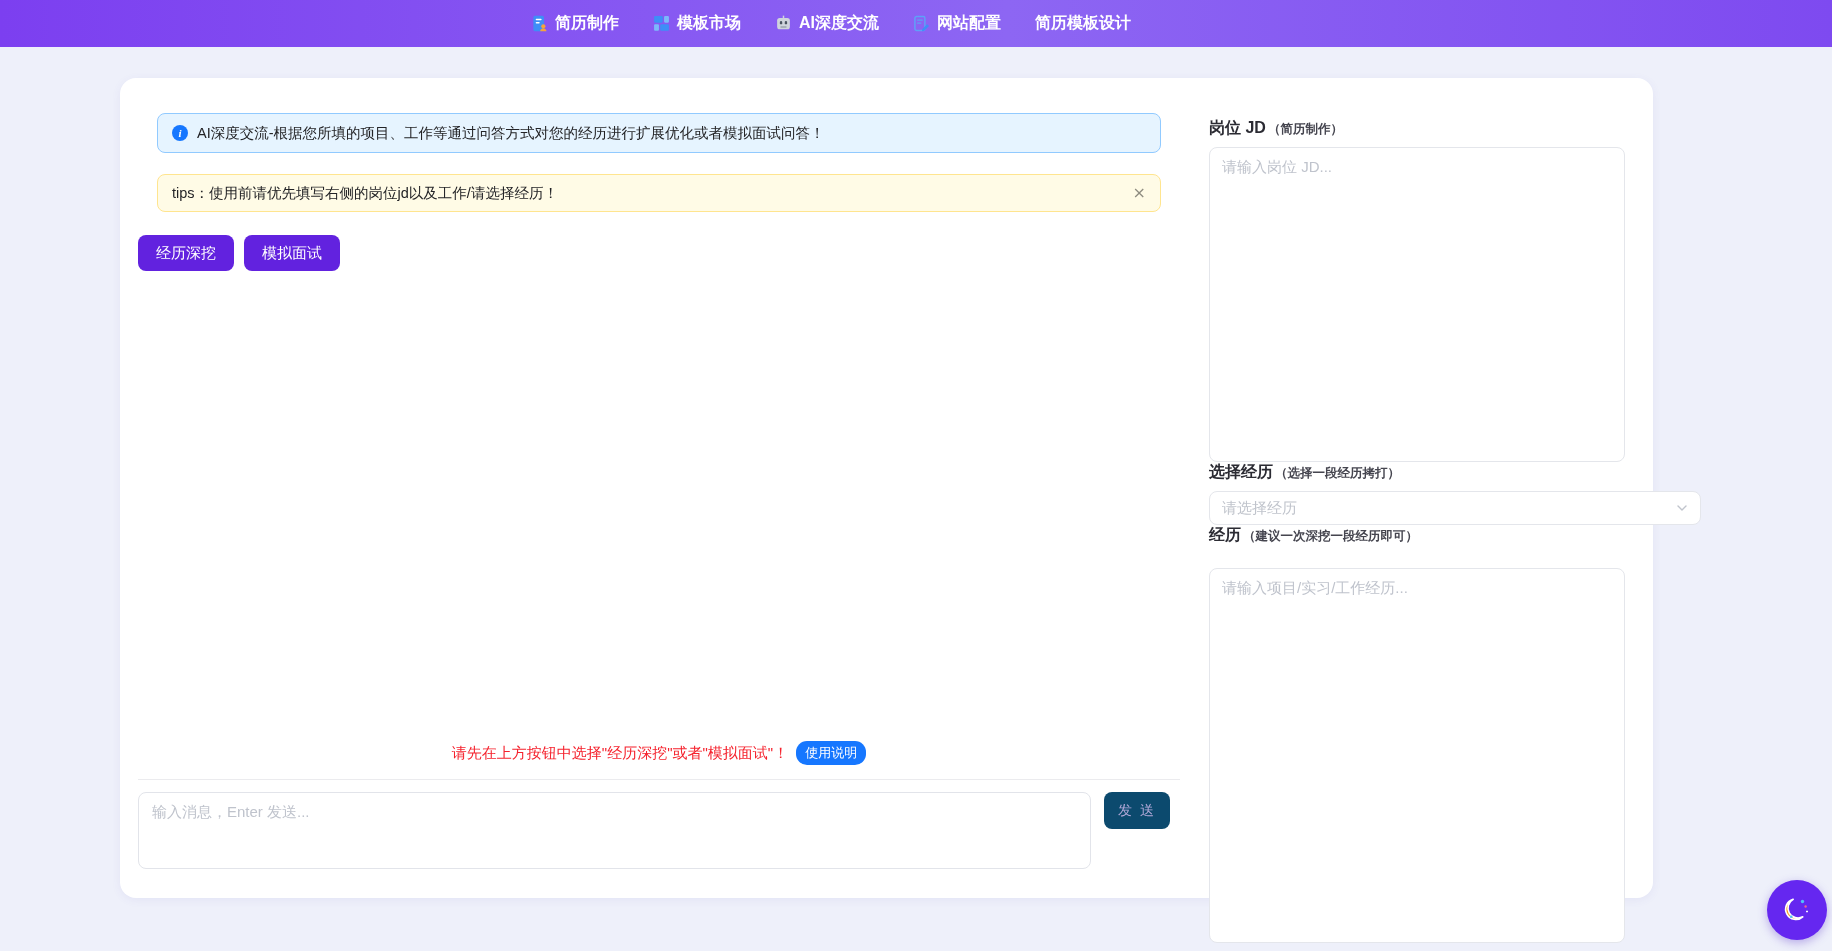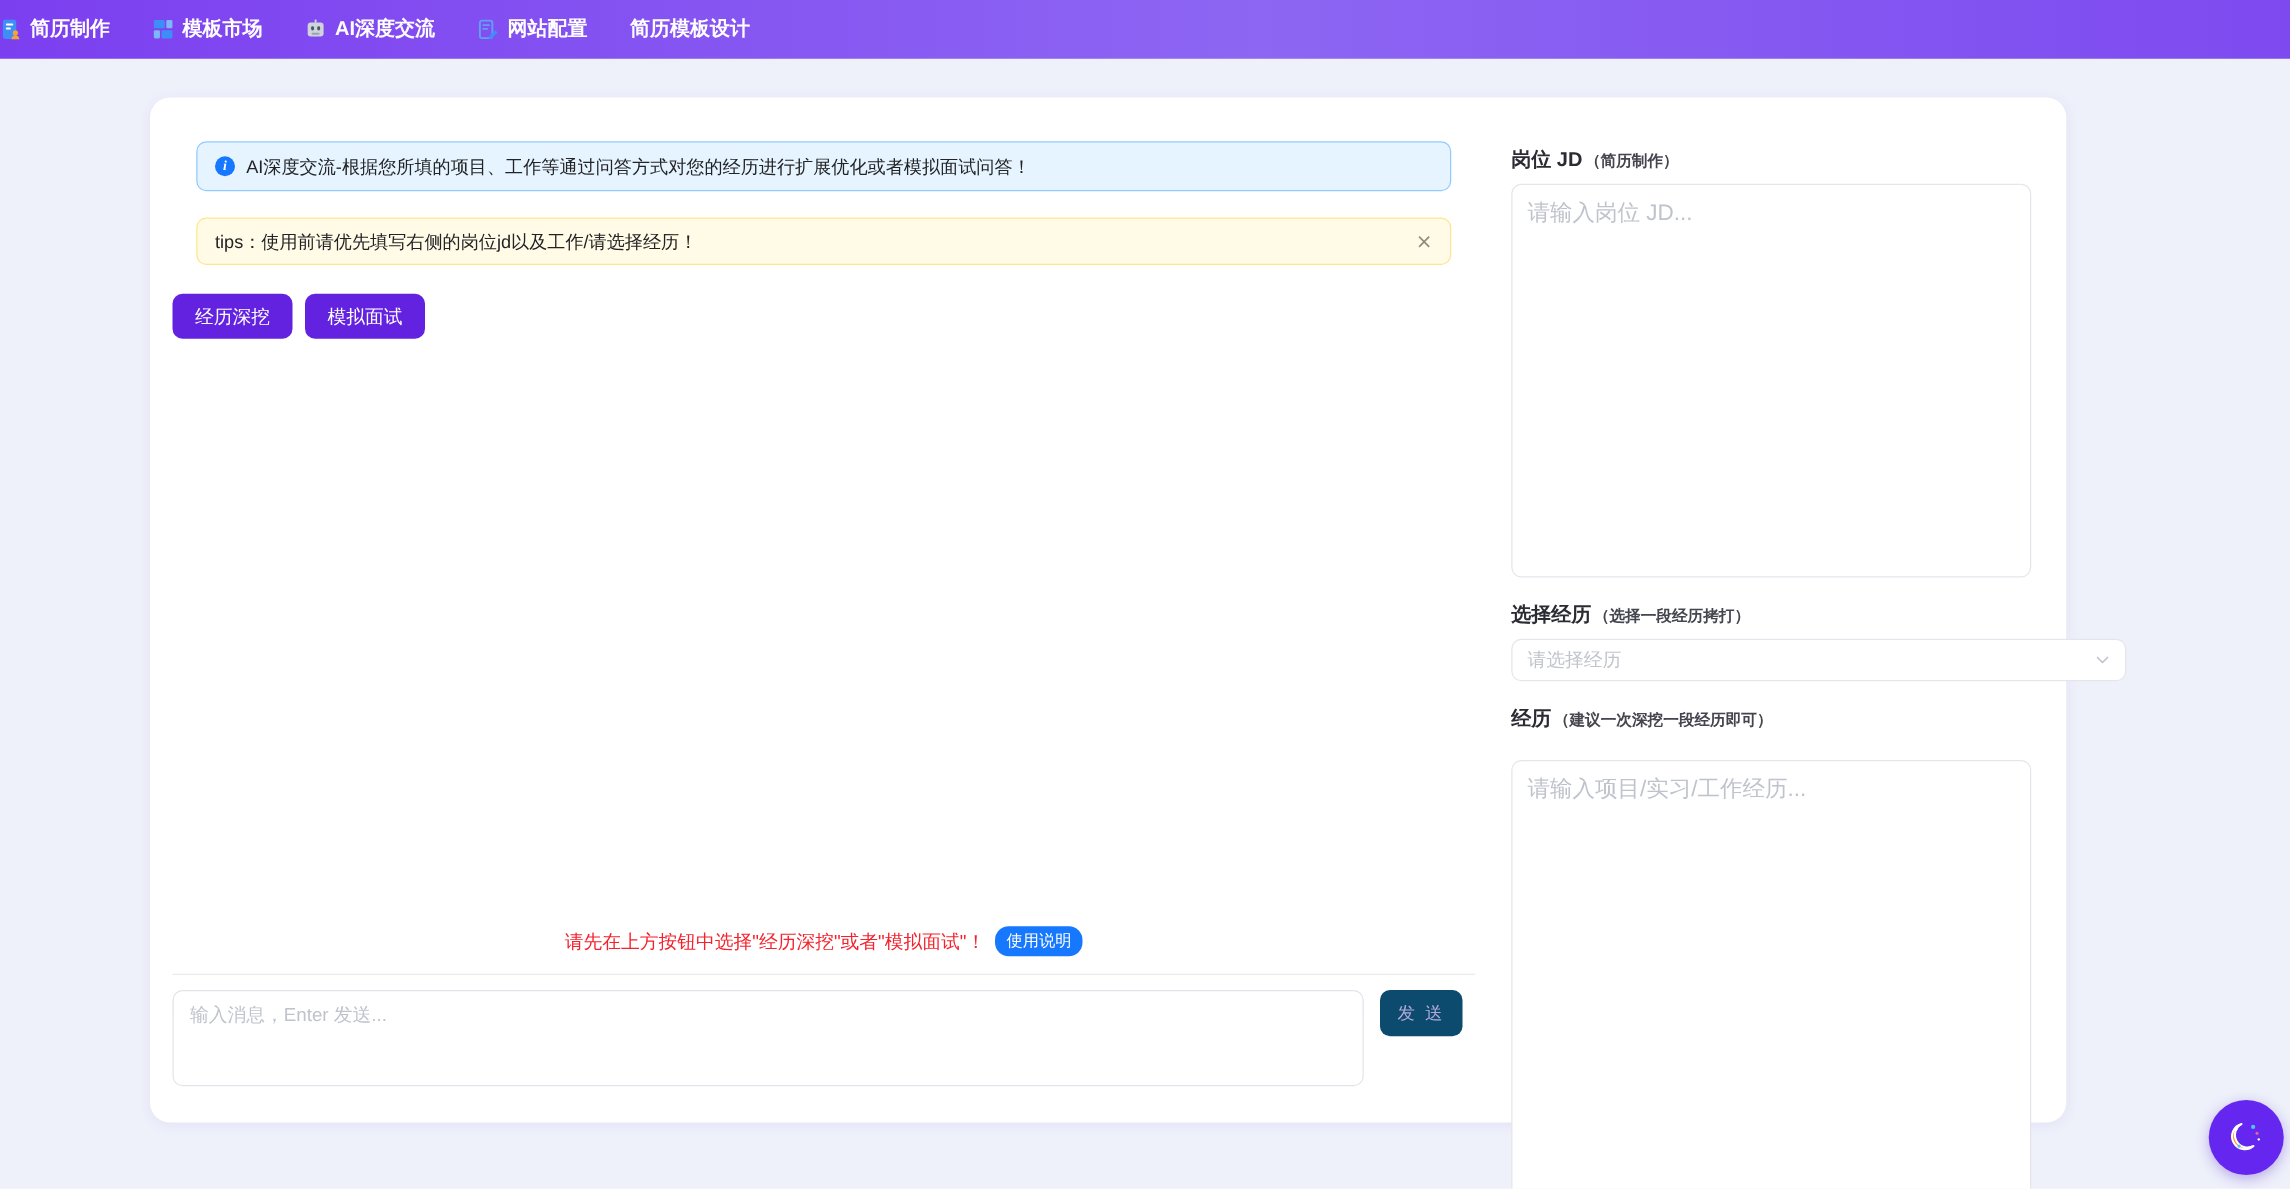--- a/index.html
+++ b/index.html
@@ -7,21 +7,21 @@
   body {
     font-family:"Liberation Sans","DejaVu Sans",sans-serif;
     background:#eef0fa;
     position:relative;
   }
 
   
   .topnav {
     height:47px;
     background:linear-gradient(90deg,#7c3ff0 0%,#8d66f3 55%,#7e4af0 100%);
-    display:flex; align-items:center; justify-content:flex-start;
+    display:flex; align-items:center; justify-content:center;
     gap:34px; padding-right:170px;
   }
   .nav-item {
     display:flex; align-items:center; gap:7px;
     color:#ffffff; font-size:16px; font-weight:700;
     cursor:pointer; white-space:nowrap;
   }
   .nav-item svg { display:block; }
 
   
@@ -102,27 +102,27 @@
   
   .side-col { width:416px; margin-left:29px; padding-top:40px; }
   .fieldlabel {
     font-size:16px; font-weight:700; color:#2b2b33;
     display:flex; align-items:baseline; gap:2px;
   }
   .fieldlabel .sub { font-size:12.5px; color:#45454f; font-weight:700; }
   .side-textarea {
     width:416px; resize:none; display:block;
     border:1px solid #e4e6eb; border-radius:8px;
-    padding:10px 12px; font-size:18px; font-family:inherit;
+    padding:10px 12px; font-size:15px; font-family:inherit;
     color:#ef4444; outline:none; background:#fff;
   }
   .side-textarea::placeholder { color:#bfc3cc; }
   .ta-jd { height:315px; margin-top:8px; }
   .ta-exp { height:375px; margin-top:22px; }
-  .label-2 { margin-top:20px; }
+  .label-2 { margin-top:0; }
   .select-box {
     margin-top:8px; height:34px; width:492px;
     border:1px solid #e4e6eb; border-radius:8px;
     display:flex; align-items:center; padding:0 12px;
     font-size:15px; color:#c0c4cc; cursor:pointer; background:#fff;
   }
   .select-box .chev { margin-left:auto; display:flex; }
 
   
   .fab {

